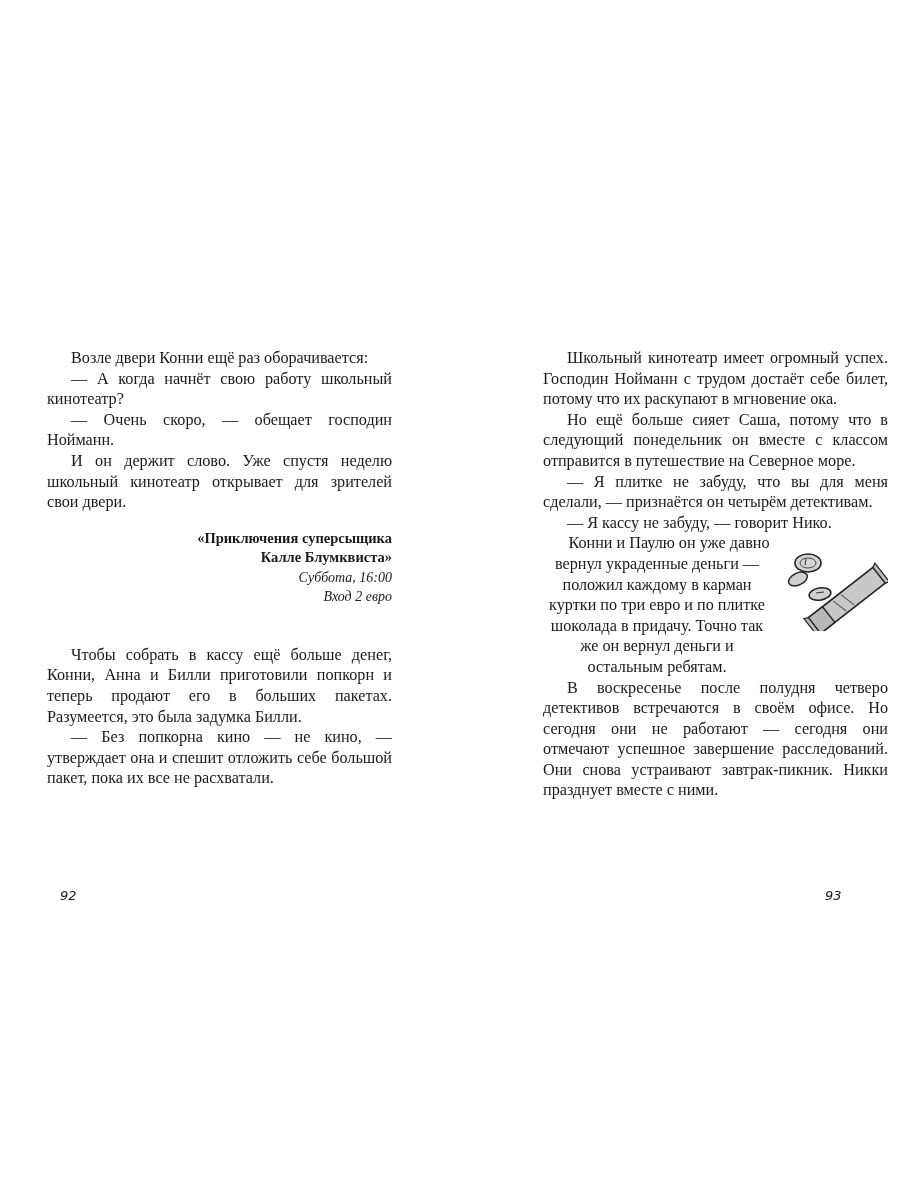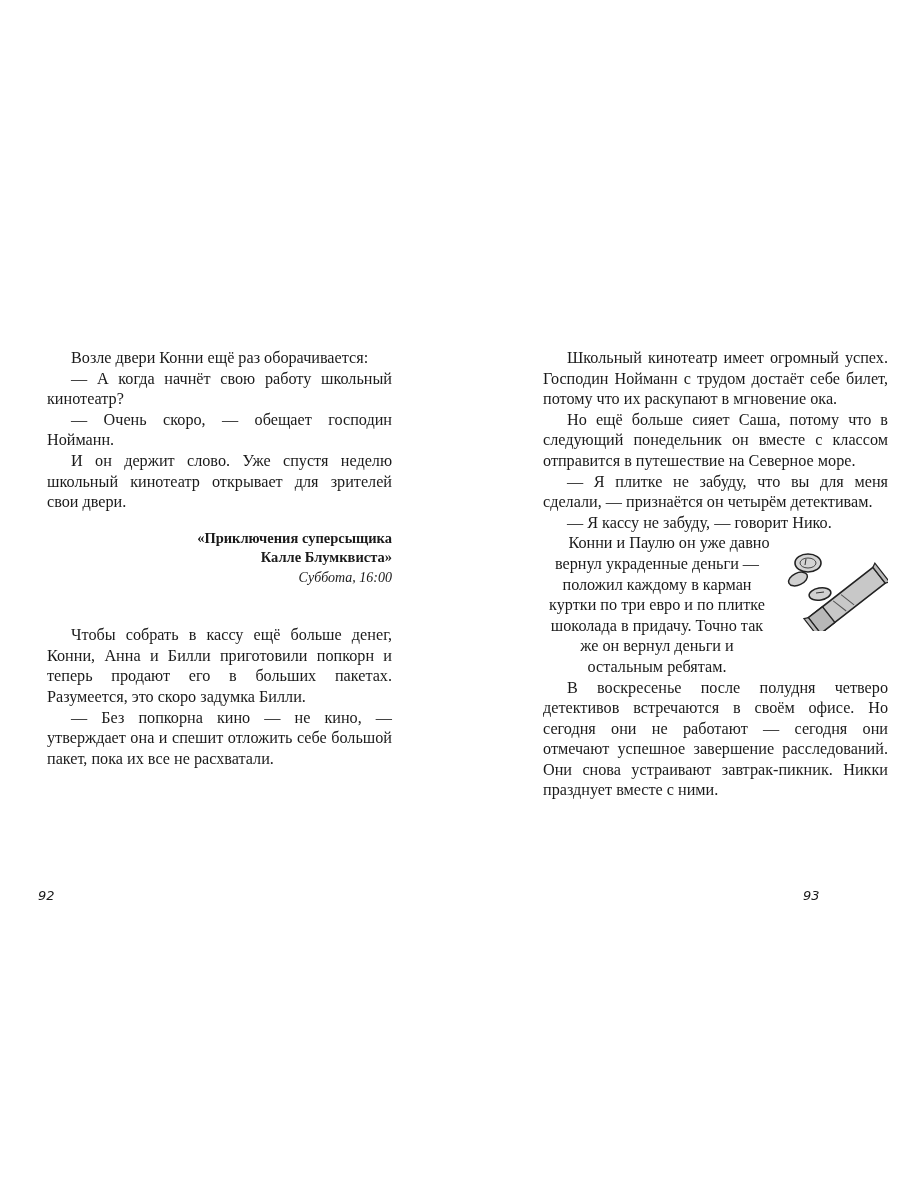--- a/index.html
+++ b/index.html
@@ -8,40 +8,41 @@
   .page.left { left: 47px; }
   .page.right { left: 503px; margin-left: 40px; }
   .p { margin: 0; text-align: justify; text-indent: 24px; }
   .poster { text-align: right; margin: 16px 0 38px 0; font-family: Liberation Serif, serif; font-size: 14.5px; line-height: 19.5px; }
   .poster .title { font-weight: bold; display: block; }
   .poster .info { font-style: italic; display: block; font-size: 14px; }
   .wrap-block { position: relative; }
   .wrap-text { width: 228px; }
   .wrap-text .p { text-align: center; }
   .illustration { position: absolute; right: 0; top: 8px; width: 112px; height: 90px; }
-  .page-num { position: absolute; top: 888px; font-family: "DejaVu Sans", sans-serif; font-size: 13px; font-style: italic; }
+  .page-num { position: absolute; top: 888px; font-family: "DejaVu Sans", sans-serif; font-size: 13px; font-style: italic; margin-left: 22px; }
   .page-num.left { left: 38px; }
   .page-num.right { left: 803px; }
 </style>
 </head>
 <body>
 
 <div class="page left">
   <p class="p">Возле двери Конни ещё раз оборачивается:</p>
   <p class="p">— А когда начнёт свою работу школьный кинотеатр?</p>
   <p class="p">— Очень скоро, — обещает господин Нойманн.</p>
   <p class="p">И он держит слово. Уже спустя неделю школьный кинотеатр открывает для зрителей свои двери.</p>
 
   <div class="poster">
     <span class="title">«Приключения суперсыщика</span>
     <span class="title">Калле Блумквиста»</span>
     <span class="info">Суббота, 16:00</span>
+    <span class="info">Вход 2 евро</span>
   </div>
 
-  <p class="p">Чтобы собрать в кассу ещё больше денег, Конни, Анна и Билли приготовили попкорн и теперь продают его в больших пакетах. Разумеется, это скоро задумка Билли.</p>
+  <p class="p">Чтобы собрать в кассу ещё больше денег, Конни, Анна и Билли приготовили попкорн и теперь продают его в больших пакетах. Разумеется, это была задумка Билли.</p>
   <p class="p">— Без попкорна кино — не кино, — утверждает она и спешит отложить себе большой пакет, пока их все не расхватали.</p>
 </div>
 
 <div class="page right">
   <p class="p">Школьный кинотеатр имеет огромный успех. Господин Нойманн с трудом достаёт себе билет, потому что их раскупают в мгновение ока.</p>
   <p class="p">Но ещё больше сияет Саша, потому что в следующий понедельник он вместе с классом отправится в путешествие на Северное море.</p>
   <p class="p">— Я плитке не забуду, что вы для меня сделали, — признаётся он четырём детективам.</p>
   <p class="p">— Я кассу не забуду, — говорит Нико.</p>
 
   <div class="wrap-block">

